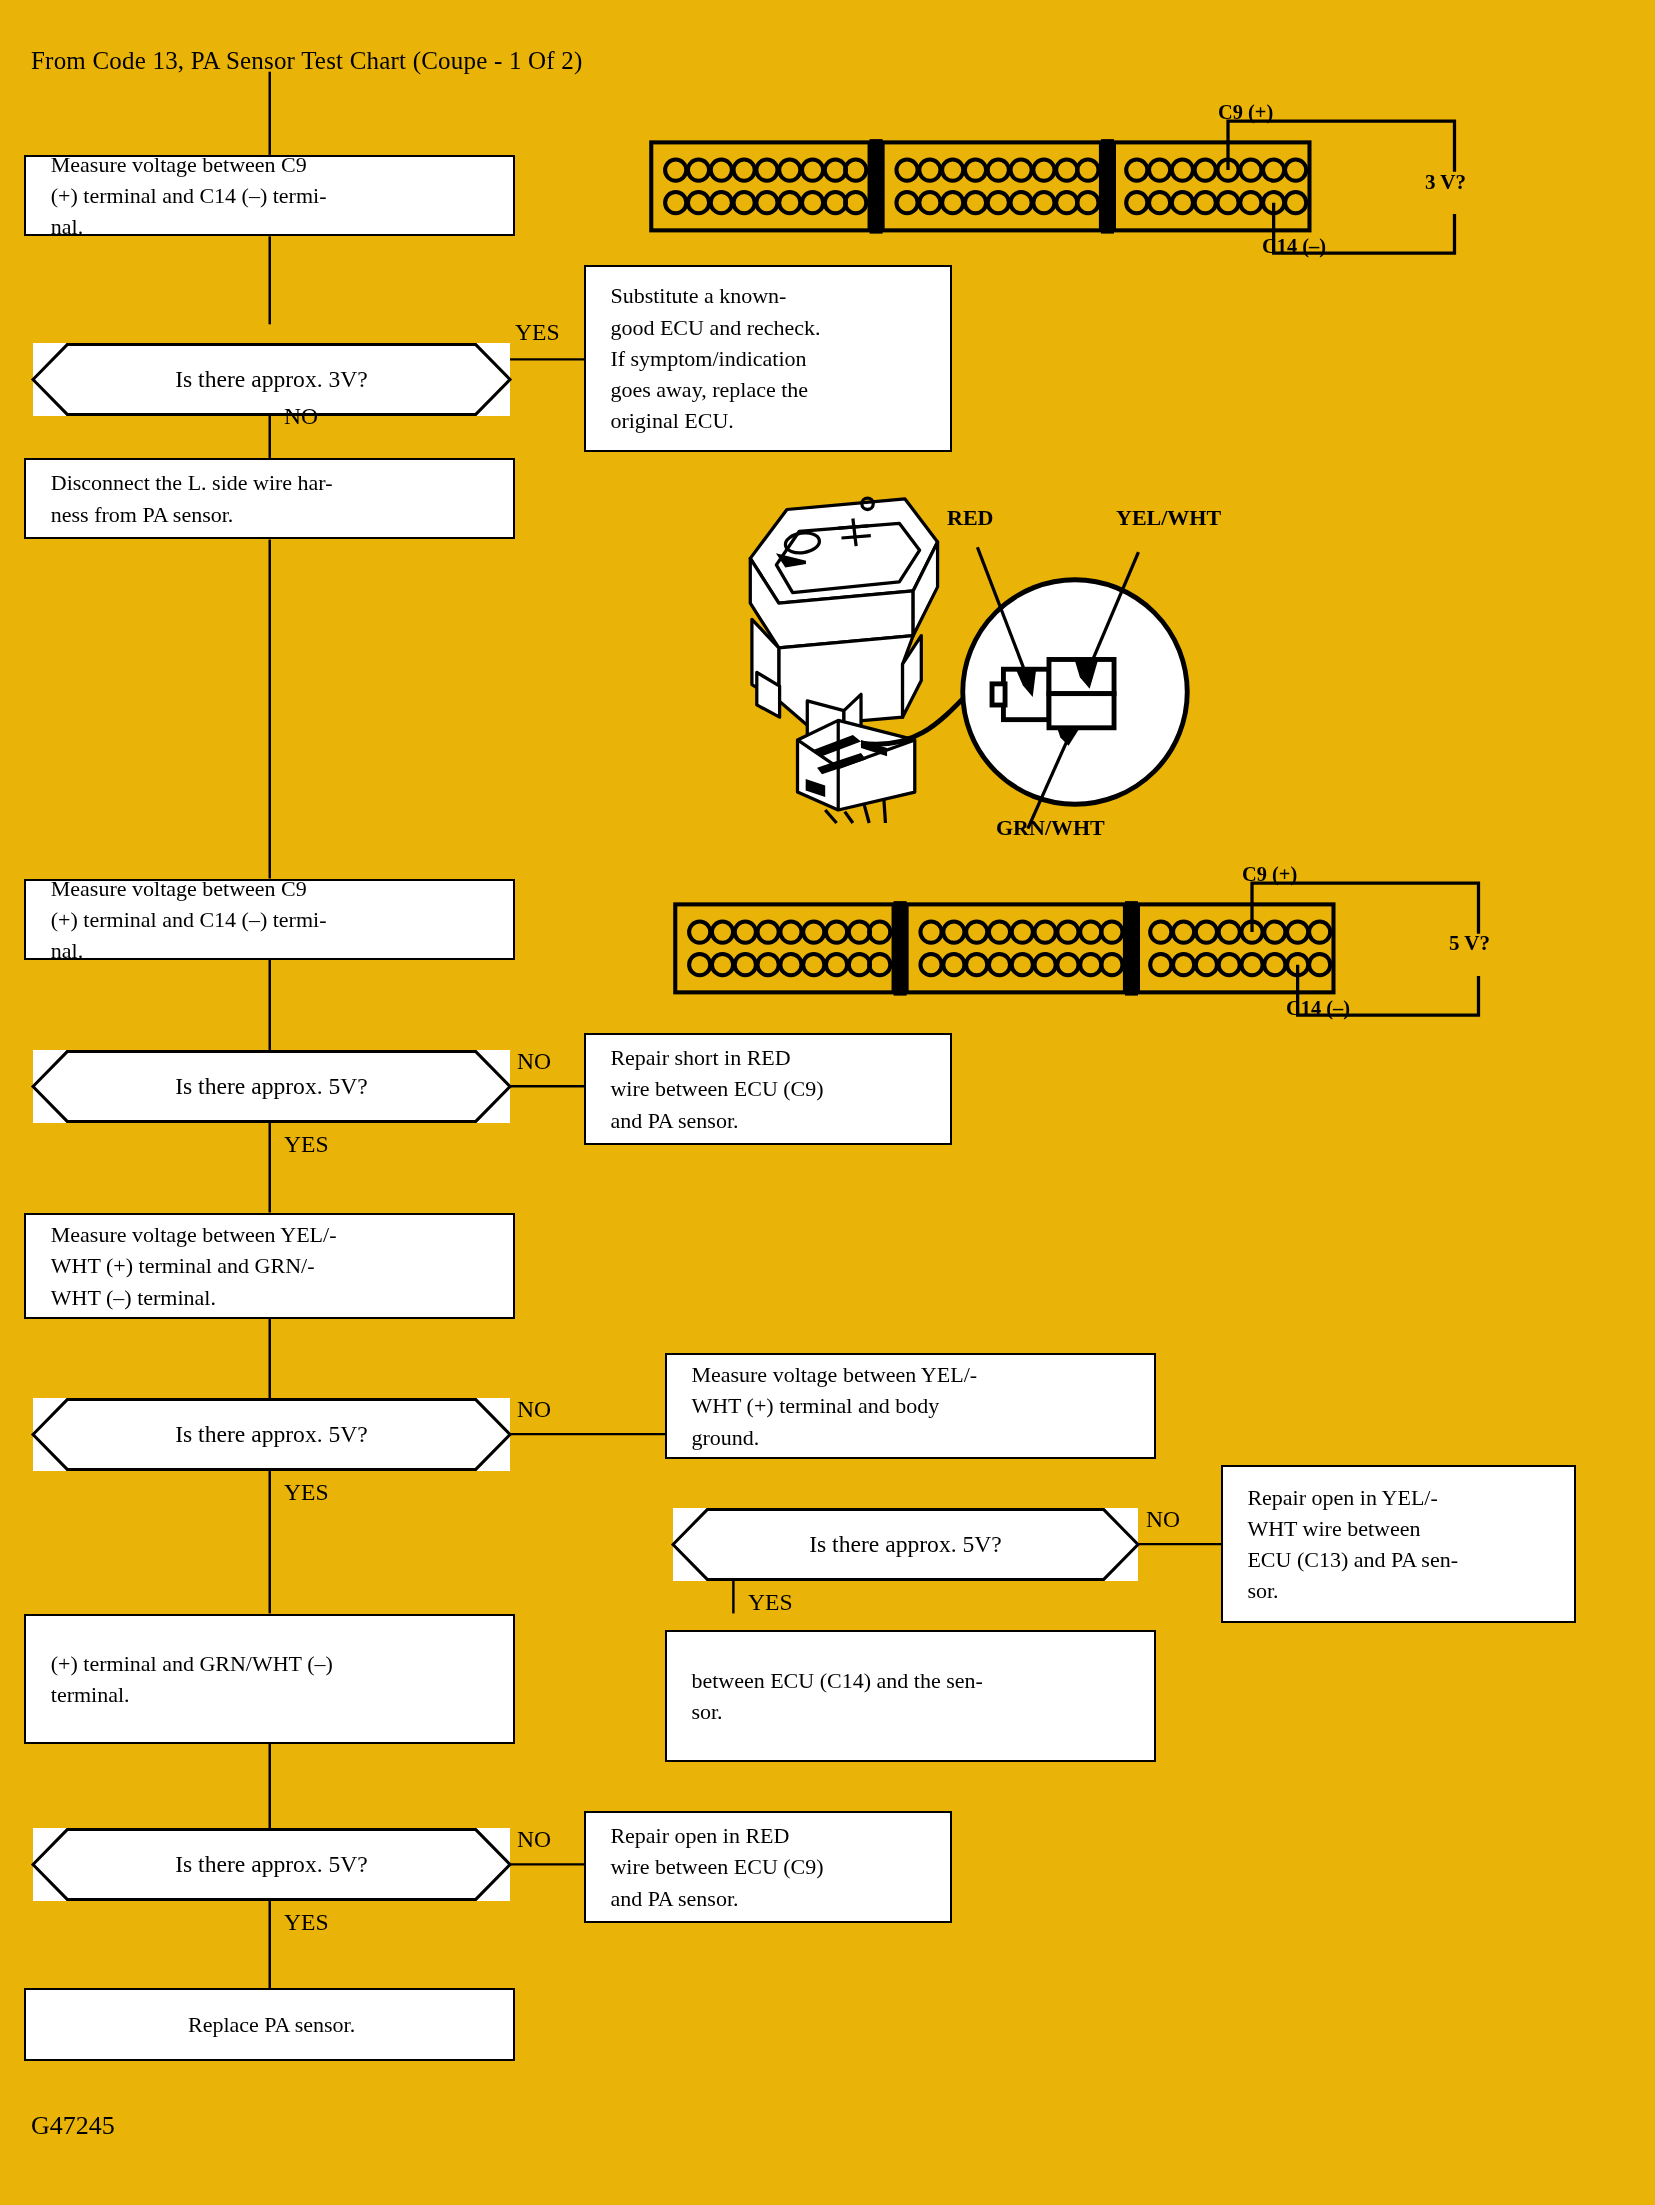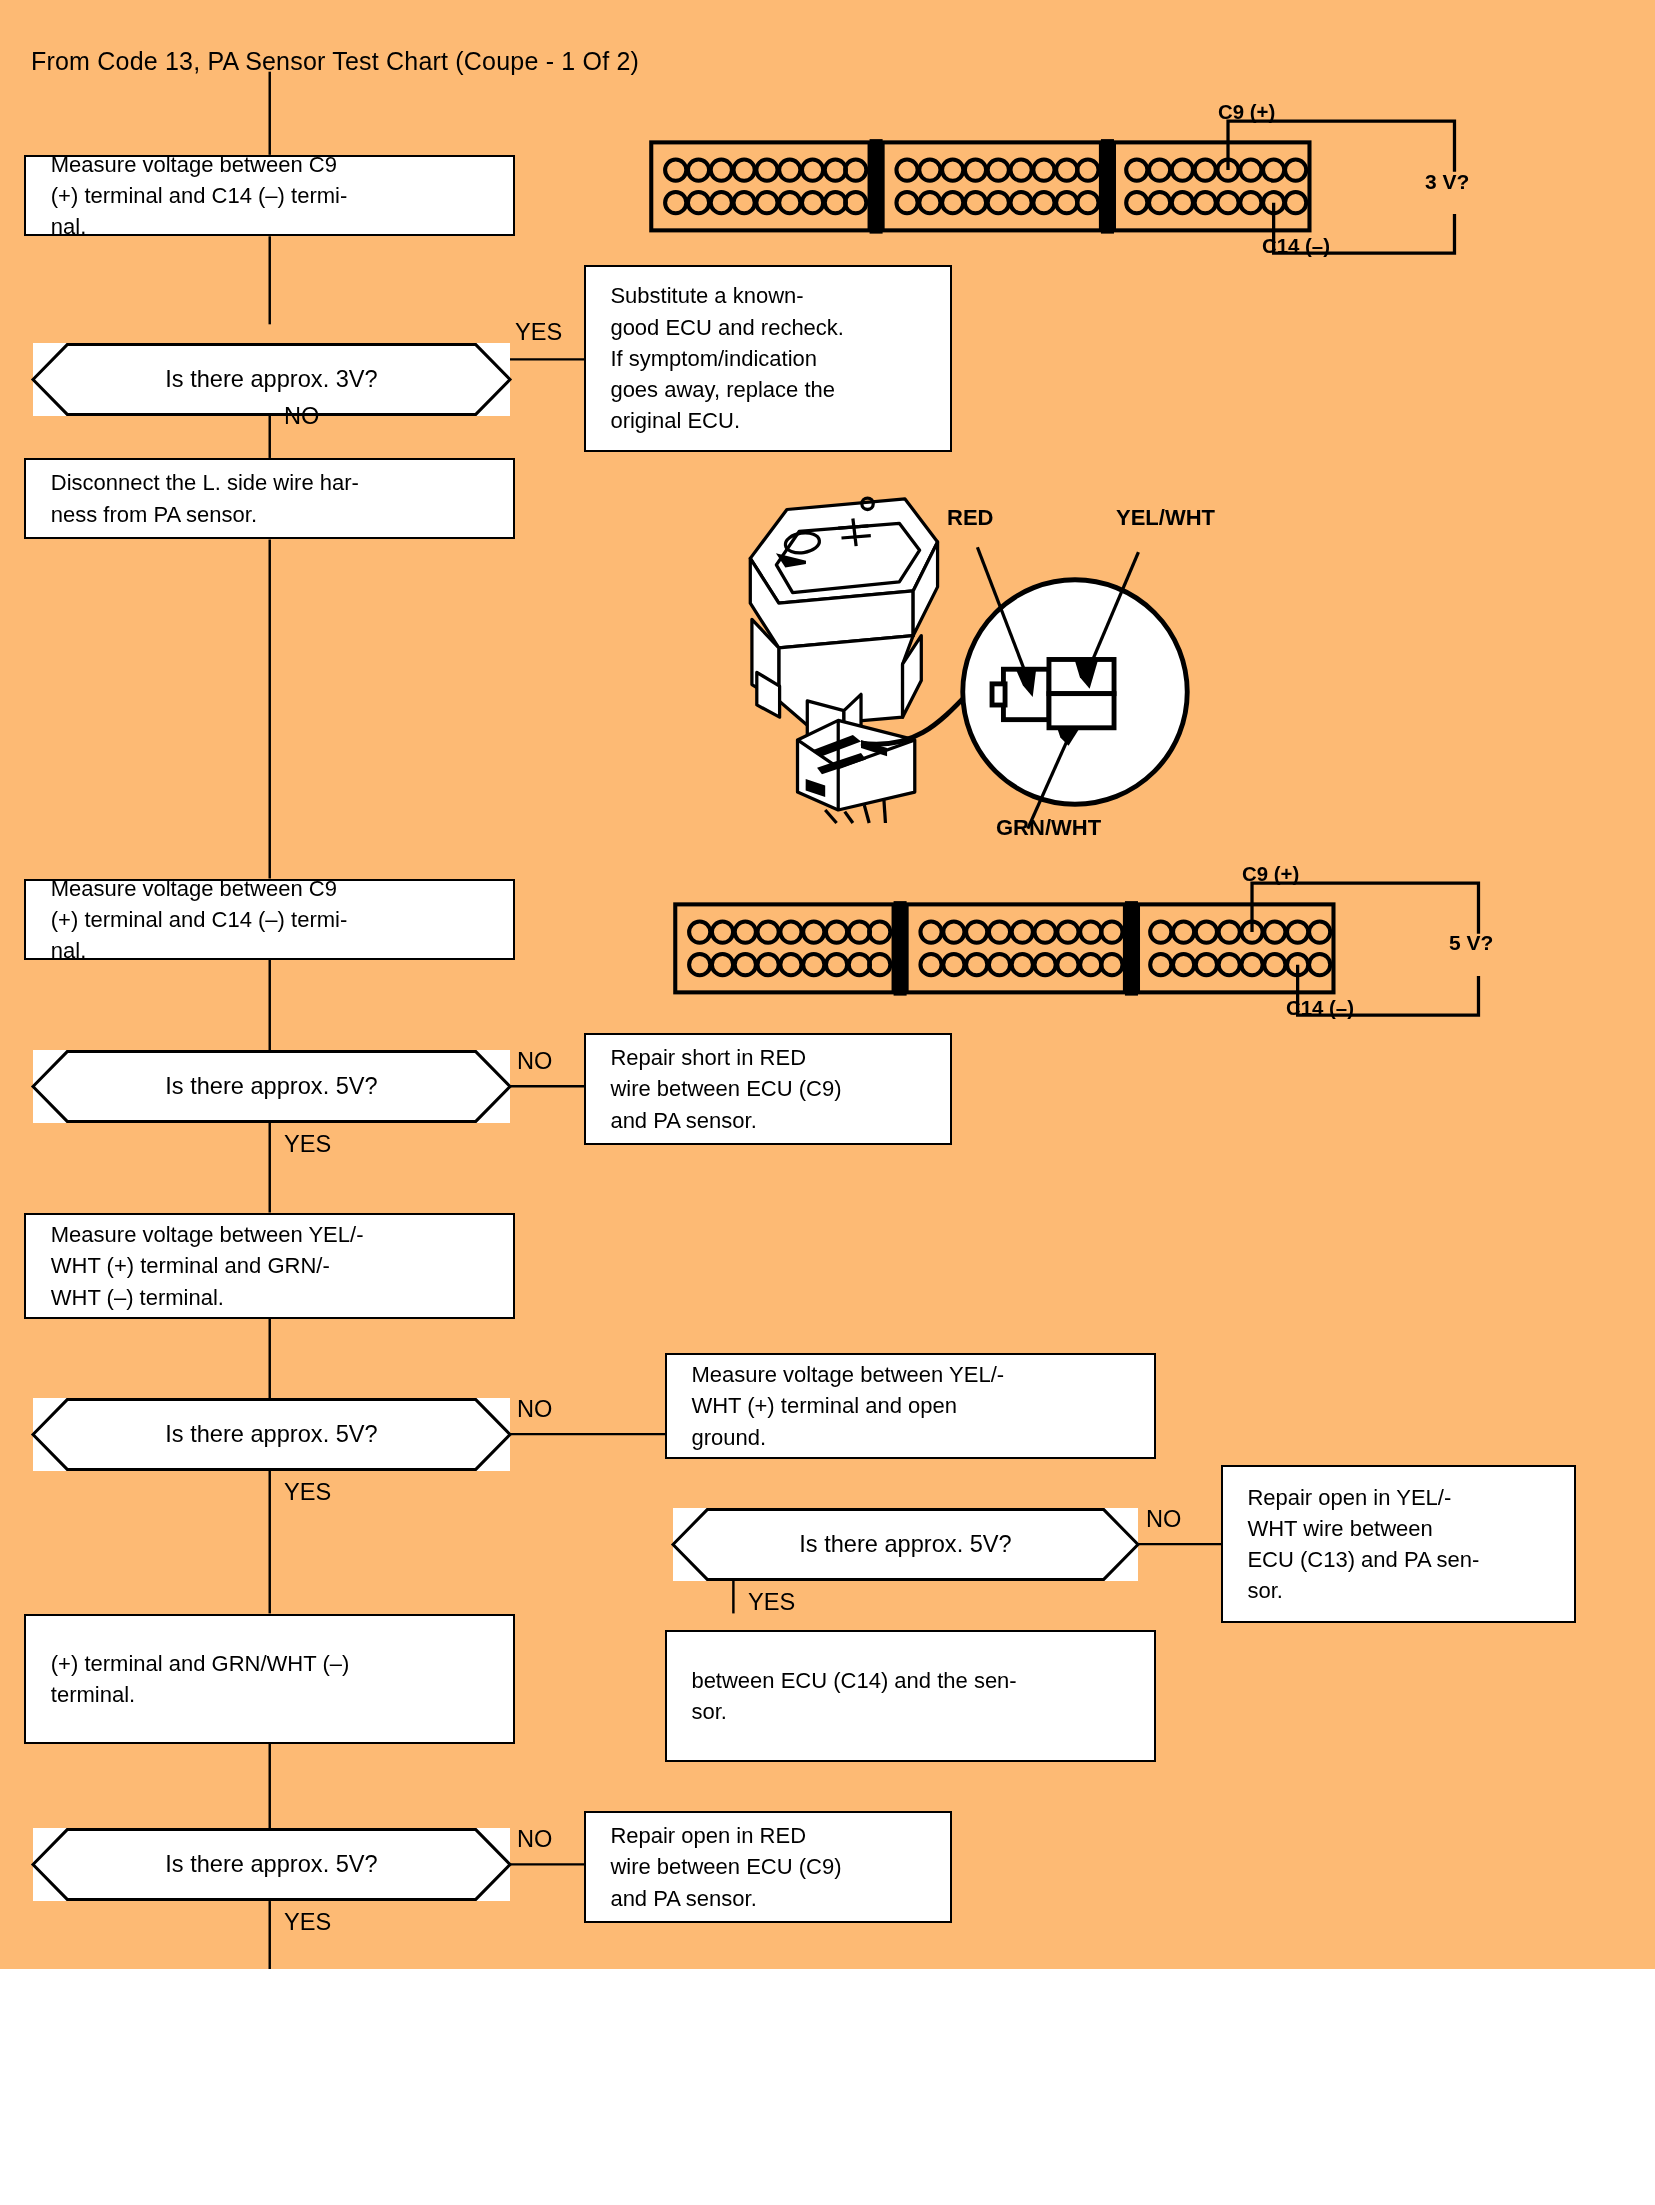--- a/index.html
+++ b/index.html
@@ -3,23 +3,23 @@
 <meta charset="utf-8">
 <style>
   html, body {
     margin: 0;
     padding: 0;
     background: #ffffff;
   }
   #page {
     position: relative;
     width: 1655px;
-    height: 1969px;
-    background: #fdba74;
-    font-family: Liberation Sans, sans-serif;
+    height: 2205px;
+    background: #eab308;
+    font-family: Liberation Serif, serif;
     color: #000000;
     overflow: hidden;
   }
   .title {
     position: absolute;
     left: 31px;
     top: 47px;
     font-size: 25px;
     letter-spacing: 0.2px;
     white-space: nowrap;
@@ -464,21 +464,21 @@
       <polygon points="0,45 42,2 543,2 585,45 543,88 42,88" fill="#fff" stroke="#000" stroke-width="3" vector-effect="non-scaling-stroke"></polygon>
     </svg>
     <div class="dtxt">Is there approx. 5V?</div>
   </div>
   <div class="blabel" style="left:517px; top:1396px;">NO</div>
   <div class="blabel" style="left:284px; top:1479px;">YES</div>
 
   <div class="pbox just" style="left:665px; top:1353px; width:491px; height:106px;">
     <div class="txt">
       <div>Measure voltage between YEL/-</div>
-      <div>WHT   (+)   terminal   and   open</div>
+      <div>WHT   (+)   terminal   and   body</div>
       <div>ground.</div>
     </div>
   </div>
 
   <div class="dbox" style="left:673px; top:1508px; width:465px; height:73px;">
     <svg viewBox="0 0 570 90" preserveAspectRatio="none">
       <polygon points="0,45 42,2 528,2 570,45 528,88 42,88" fill="#fff" stroke="#000" stroke-width="3" vector-effect="non-scaling-stroke"></polygon>
     </svg>
     <div class="dtxt">Is there approx. 5V?</div>
   </div>

